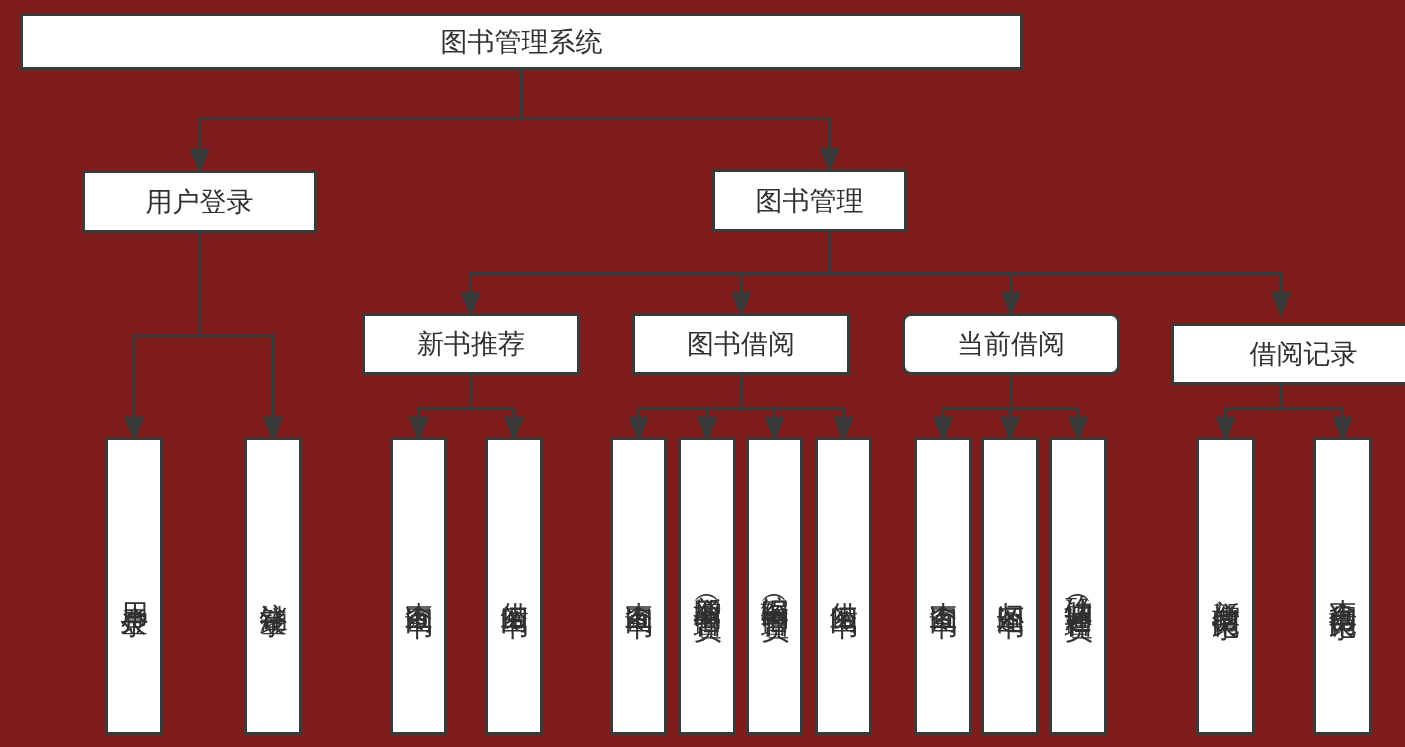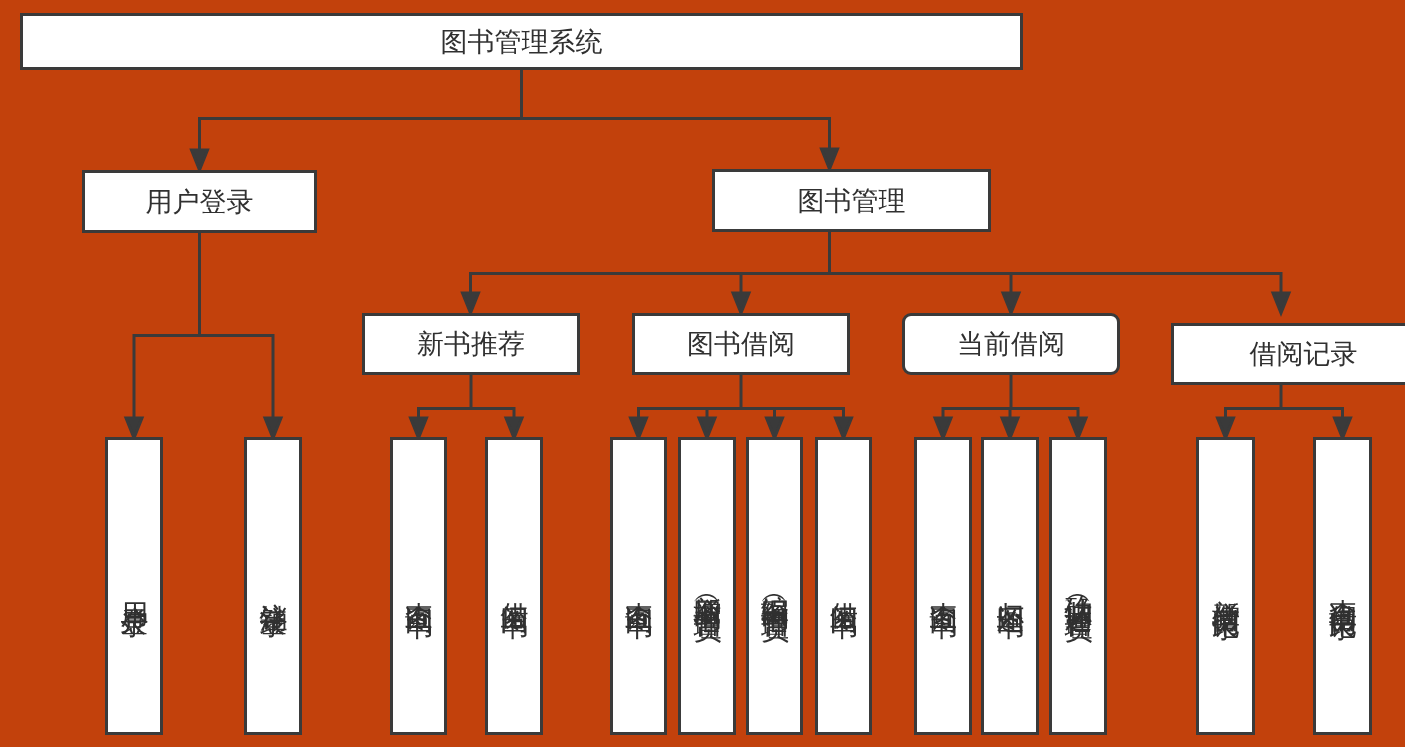--- a/index.html
+++ b/index.html
@@ -1,20 +1,20 @@
 <!DOCTYPE html>
 <html><head>
 <meta charset="utf-8">
 <style>
   html, body { margin: 0; padding: 0; background: #ffffff; }
   .stage {
     position: relative;
     width: 1405px;
     height: 747px;
-    background: #c2410c;
+    background: #7f1d1d;
     font-family: "Liberation Sans", sans-serif;
     color: #303030;
     overflow: hidden;
   }
   .connectors {
     position: absolute;
     left: 0; top: 0;
     width: 1405px; height: 747px;
     z-index: 1;
   }
@@ -100,21 +100,21 @@
     </g>
   </svg>
 
   <div class="node" style="left:20px; top:13px; width:1003px; height:57px;">
     <span class="lbl">图书管理系统</span>
   </div>
 
   <div class="node" style="left:82px; top:170px; width:235px; height:63px;">
     <span class="lbl">用户登录</span>
   </div>
-  <div class="node" style="left:712px; top:169px; width:279px; height:63px;">
+  <div class="node" style="left:712px; top:169px; width:195px; height:63px;">
     <span class="lbl">图书管理</span>
   </div>
 
   <div class="node" style="left:362px; top:313px; width:218px; height:62px;text-align:center;">
     <span class="lbl">新书推荐</span>
   </div>
   <div class="node" style="left:632px; top:313px; width:218px; height:62px;">
     <span class="lbl">图书借阅</span>
   </div>
   <div class="node" style="left:902px; top:313px; width:218px; height:62px;border-radius:9px;">

